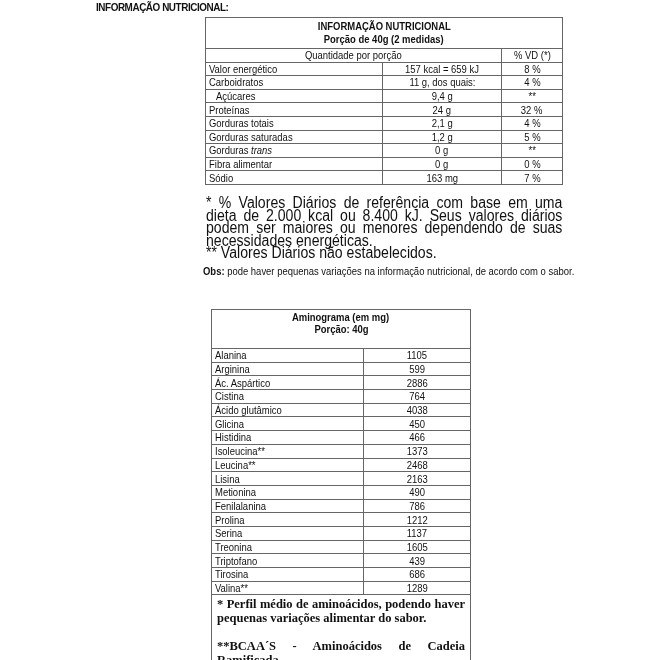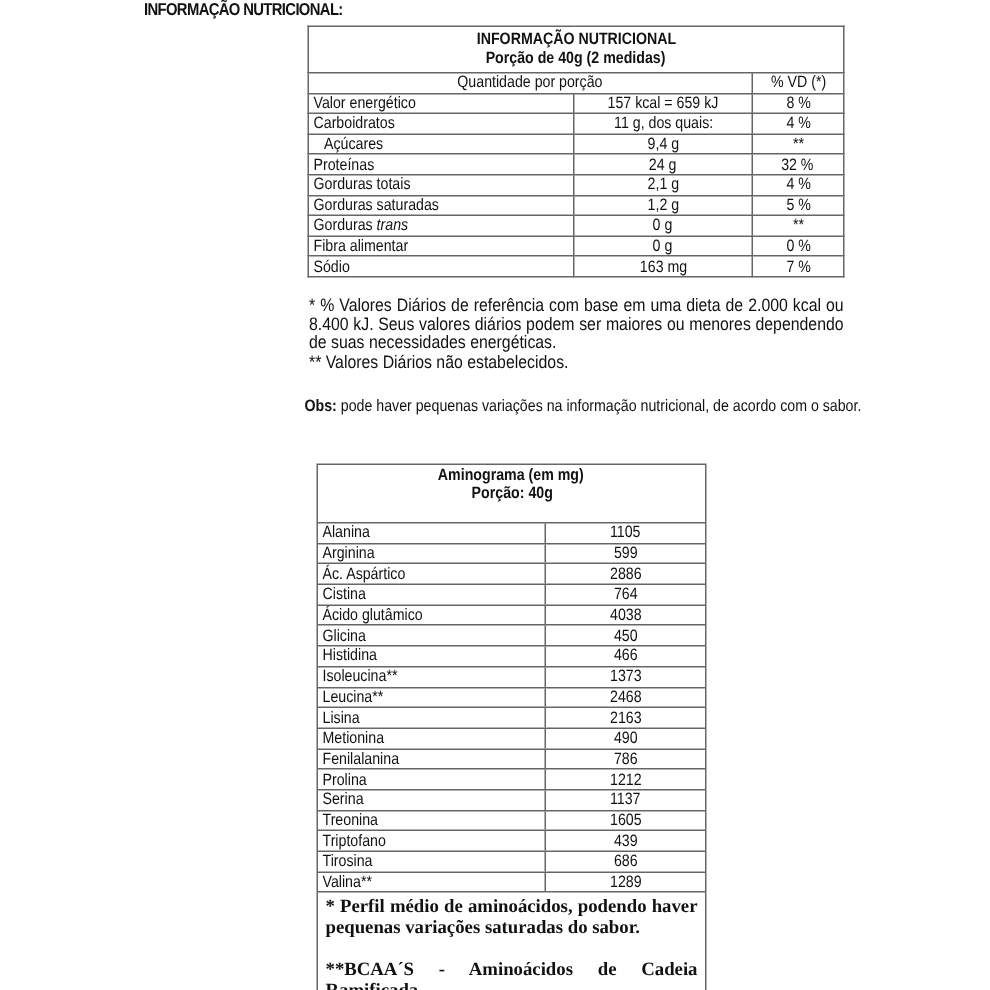--- a/index.html
+++ b/index.html
@@ -8,21 +8,21 @@
   #top-title { position:absolute; left:96px; top:1px; font-size:11.5px; font-weight:bold; letter-spacing:-0.5px; transform:scaleX(0.86); transform-origin:left top; }
   
   #nut { position:absolute; left:205px; top:17px; width:358px; border-collapse:collapse; font-size:11px; }
   #nut td { border:1px solid #666; padding:0 3px; height:12.6px; line-height:12px; white-space:nowrap; }
   #nut .hdr td { text-align:center; font-weight:bold; line-height:13px; padding:2px 0; }
   .c1 { width:163px; }
   .c2 { width:112px; text-align:center; }
   .c3 { text-align:center; }
   .sq { display:inline-block; transform:scaleX(0.86); transform-origin:left center; }
   .sqc { display:inline-block; transform:scaleX(0.86); transform-origin:center center; }
-  #nut-notes { position:absolute; left:206px; top:197px; width:357px; font-size:12px; line-height:12.6px; text-align:justify; }
+  #nut-notes { position:absolute; left:206px; top:197px; width:357px; font-size:16px; line-height:12.6px; text-align:justify; }
   #nut-notes p { margin:0; }
   .jn { transform:scaleX(0.88); transform-origin:left top; width:405px; }
   #obs { position:absolute; left:203px; top:265px; font-size:11px; white-space:nowrap; transform:scaleX(0.86); transform-origin:left top; }
   
   #amino { position:absolute; left:211px; top:309px; width:258px; border:1.5px solid #666; border-right:1px solid #666; }
   #amino-head { text-align:center; font-weight:bold; font-size:11px; line-height:12px; height:37px; padding-top:1px; border-bottom:1px solid #666; }
   #amino table { border-collapse:collapse; width:100%; font-size:11px; }
   #amino td { border-bottom:1px solid #666; height:12.7px; line-height:12px; padding:0 3px; white-space:nowrap;margin-top:40px; }
   #amino td.v { border-left:1px solid #666; text-align:center; width:100px; }
   #amino-foot { font-family:"Liberation Serif", serif; font-weight:bold; font-size:12.5px; line-height:14px; padding:2px 5px 20px 5px; text-align:justify; }
@@ -179,16 +179,16 @@
           <td><span class="sq">Tirosina</span></td>
           <td class="v"><span class="sqc">686</span></td>
         </tr>
         <tr>
           <td><span class="sq">Valina**</span></td>
           <td class="v"><span class="sqc">1289</span></td>
         </tr>
       </tbody>
     </table>
   <div id="amino-foot">
-    <p>* Perfil médio de aminoácidos, podendo haver pequenas variações saturadas do sabor.</p>
+    <p>* Perfil médio de aminoácidos, podendo haver pequenas variações alimentar do sabor.</p>
     <p style="margin-top:14px">**BCAA´S - Aminoácidos de Cadeia Ramificada.</p>
   </div>
 </div>
 
 </body></html>

